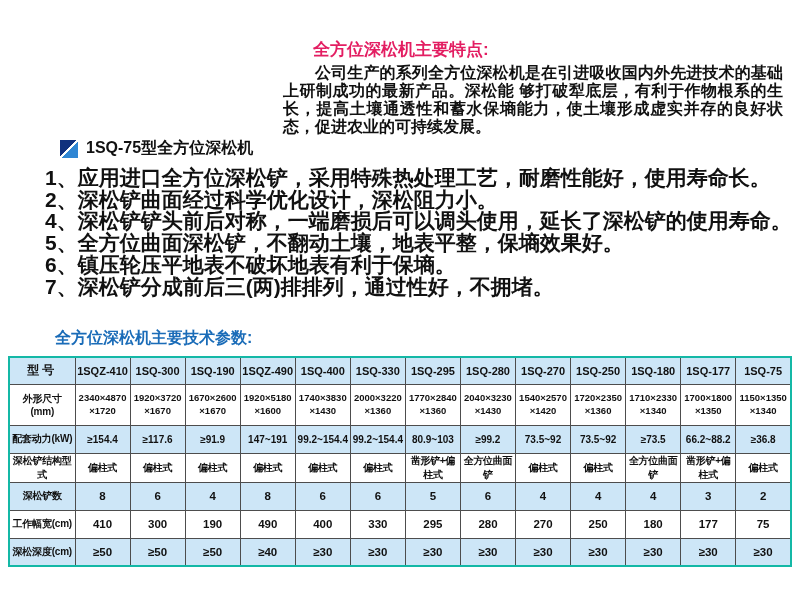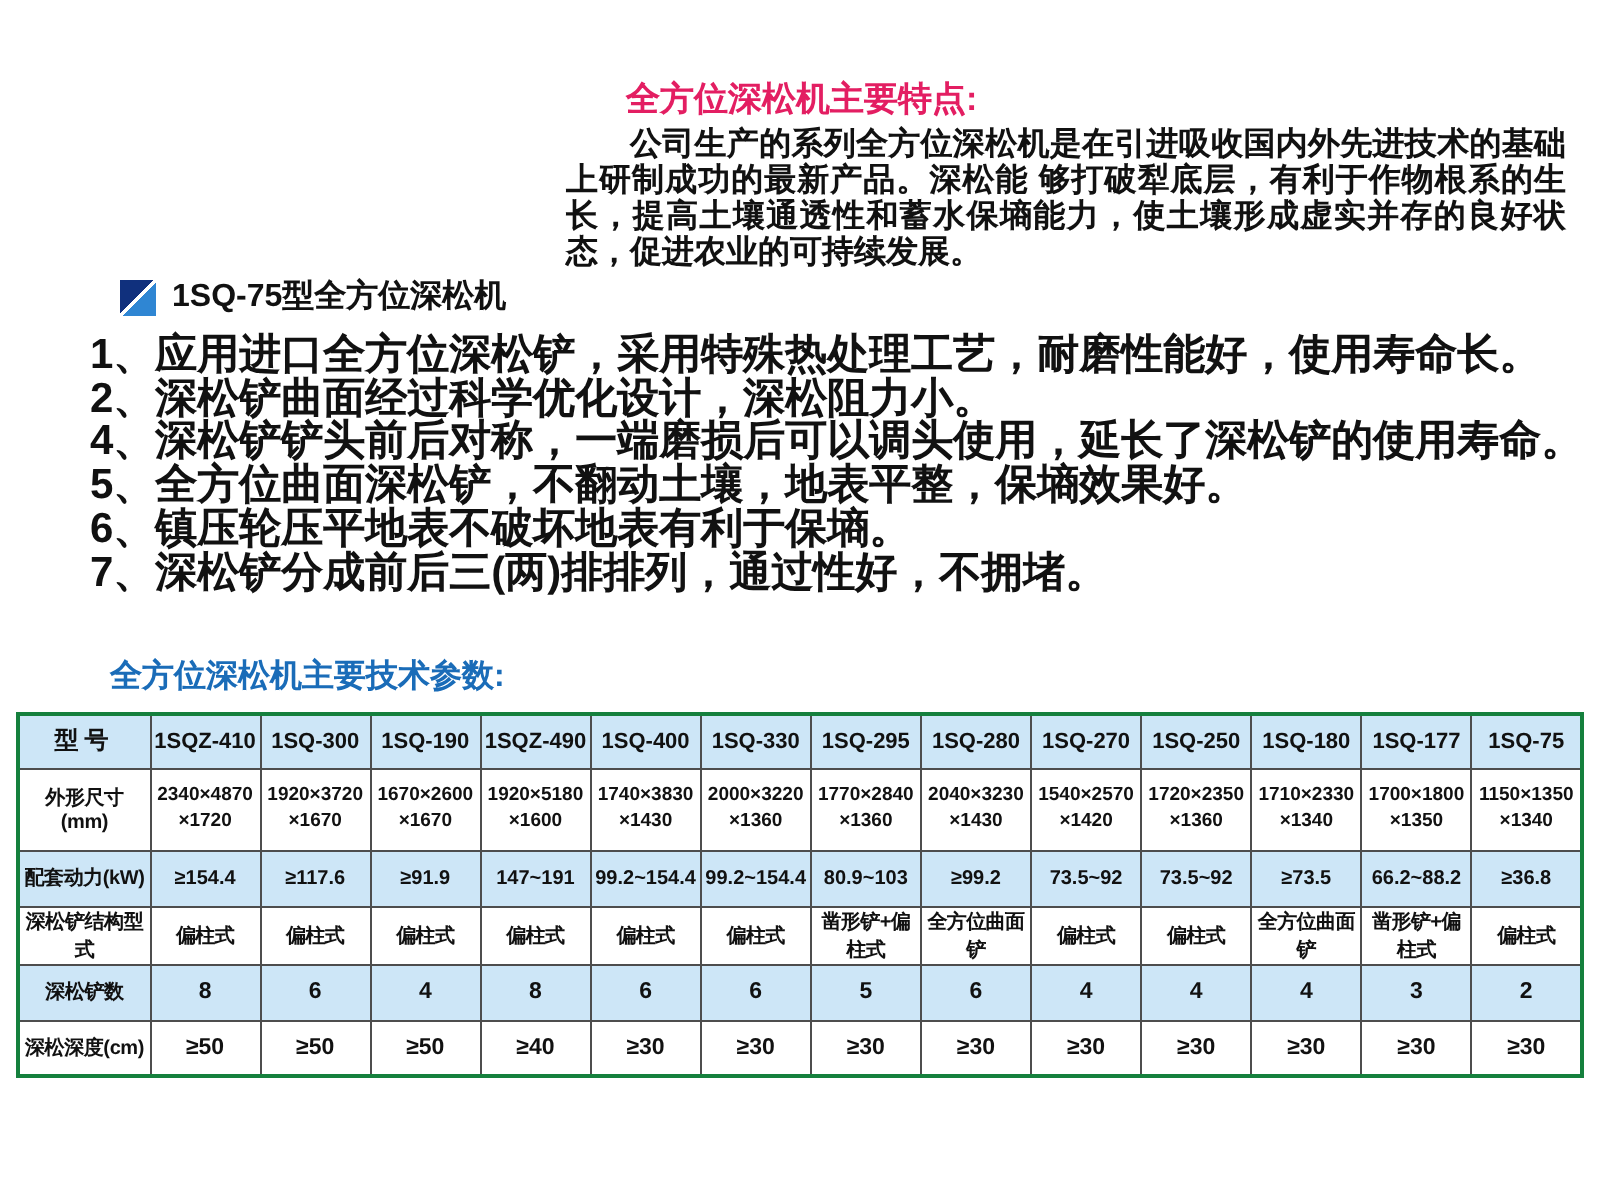--- a/index.html
+++ b/index.html
@@ -53,21 +53,21 @@
 
   .specs-title{
     position:absolute;left:55px;top:328px;
     font-size:16px;font-weight:bold;color:var(--specs-title);
     white-space:nowrap;
   }
 
   .specs-table-wrap{position:absolute;left:8px;top:356px;}
   table{
     border-collapse:collapse;table-layout:fixed;width:784px;
-    border:2px solid #15803d;
+    border:2px solid #14b8a6;
   }
   th,td{
     border:1px solid var(--table-border);
     text-align:center;vertical-align:middle;
     font-weight:600;color:var(--text);
     padding:0 1px;overflow:hidden;
   }
   thead tr{background:var(--stripe);height:27px;}
   thead th{font-size:11px;font-weight:bold;}
   thead th:first-child{width:66px;font-size:12px;letter-spacing:3px;}
@@ -184,20 +184,36 @@
             <td>6</td>
             <td>5</td>
             <td>6</td>
             <td>4</td>
             <td>4</td>
             <td>4</td>
             <td>3</td>
             <td>2</td>
           </tr>
           <tr>
+            <th>工作幅宽(cm)</th>
+            <td>410</td>
+            <td>300</td>
+            <td>190</td>
+            <td>490</td>
+            <td>400</td>
+            <td>330</td>
+            <td>295</td>
+            <td>280</td>
+            <td>270</td>
+            <td>250</td>
+            <td>180</td>
+            <td>177</td>
+            <td>75</td>
+          </tr>
+          <tr>
             <th>深松深度(cm)</th>
             <td>≥50</td>
             <td>≥50</td>
             <td>≥50</td>
             <td>≥40</td>
             <td>≥30</td>
             <td>≥30</td>
             <td>≥30</td>
             <td>≥30</td>
             <td>≥30</td>

